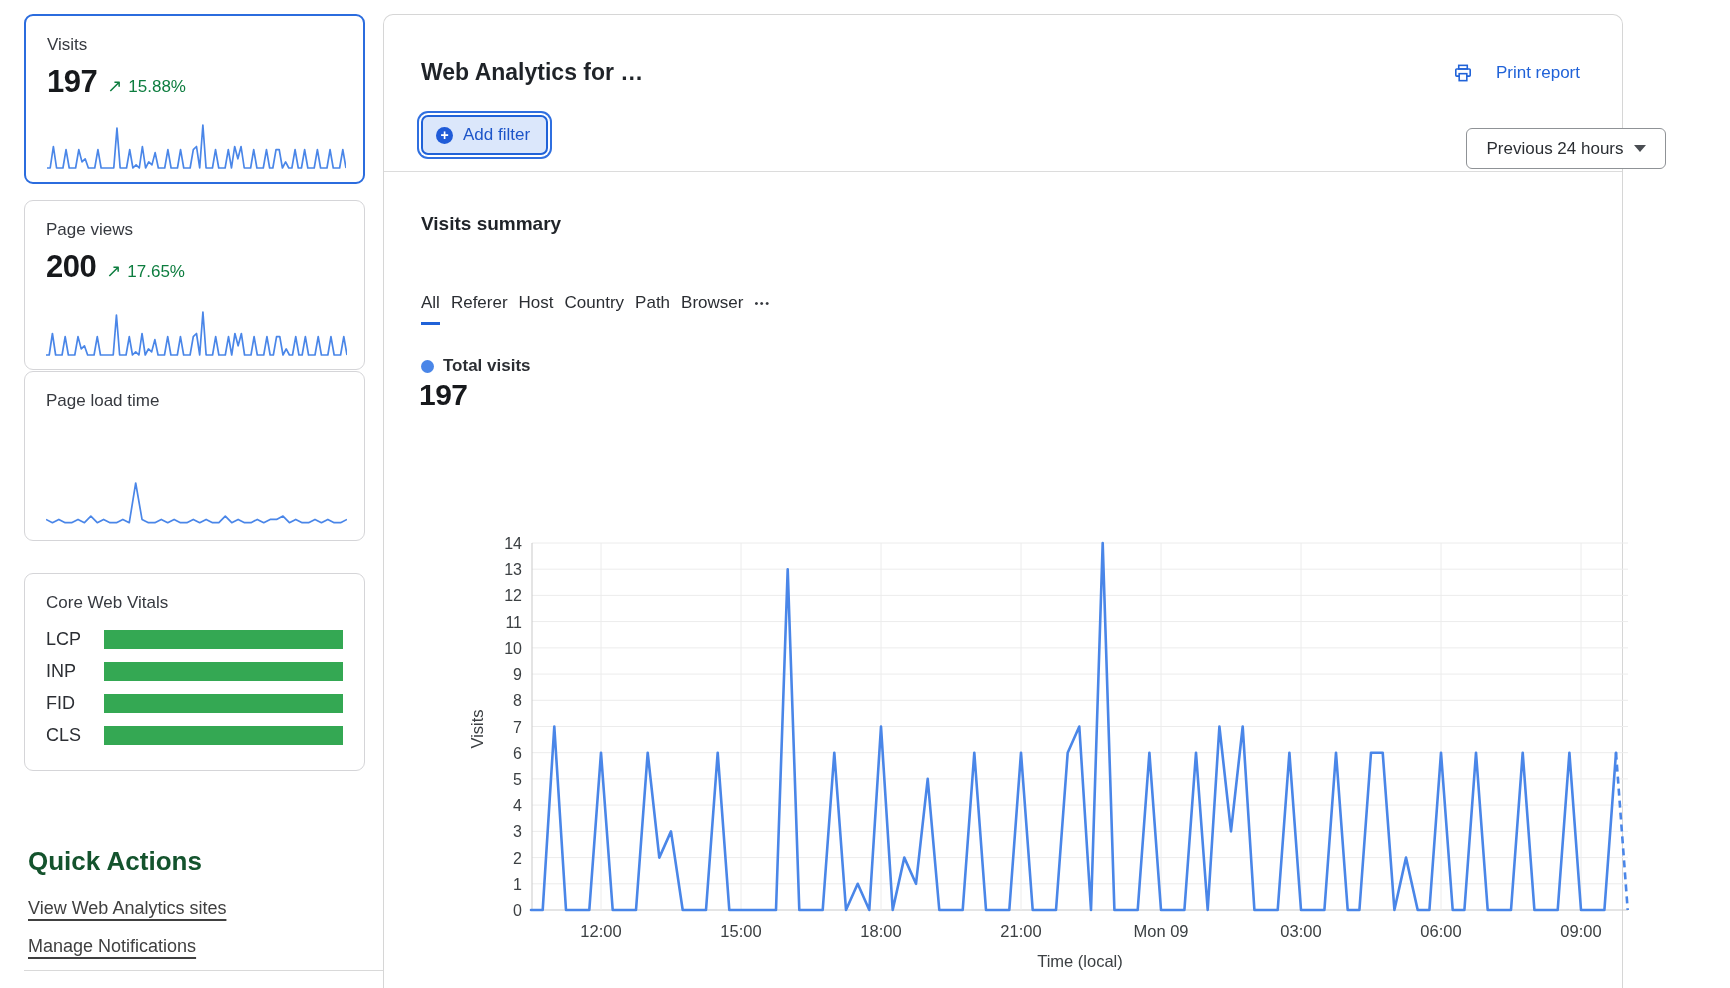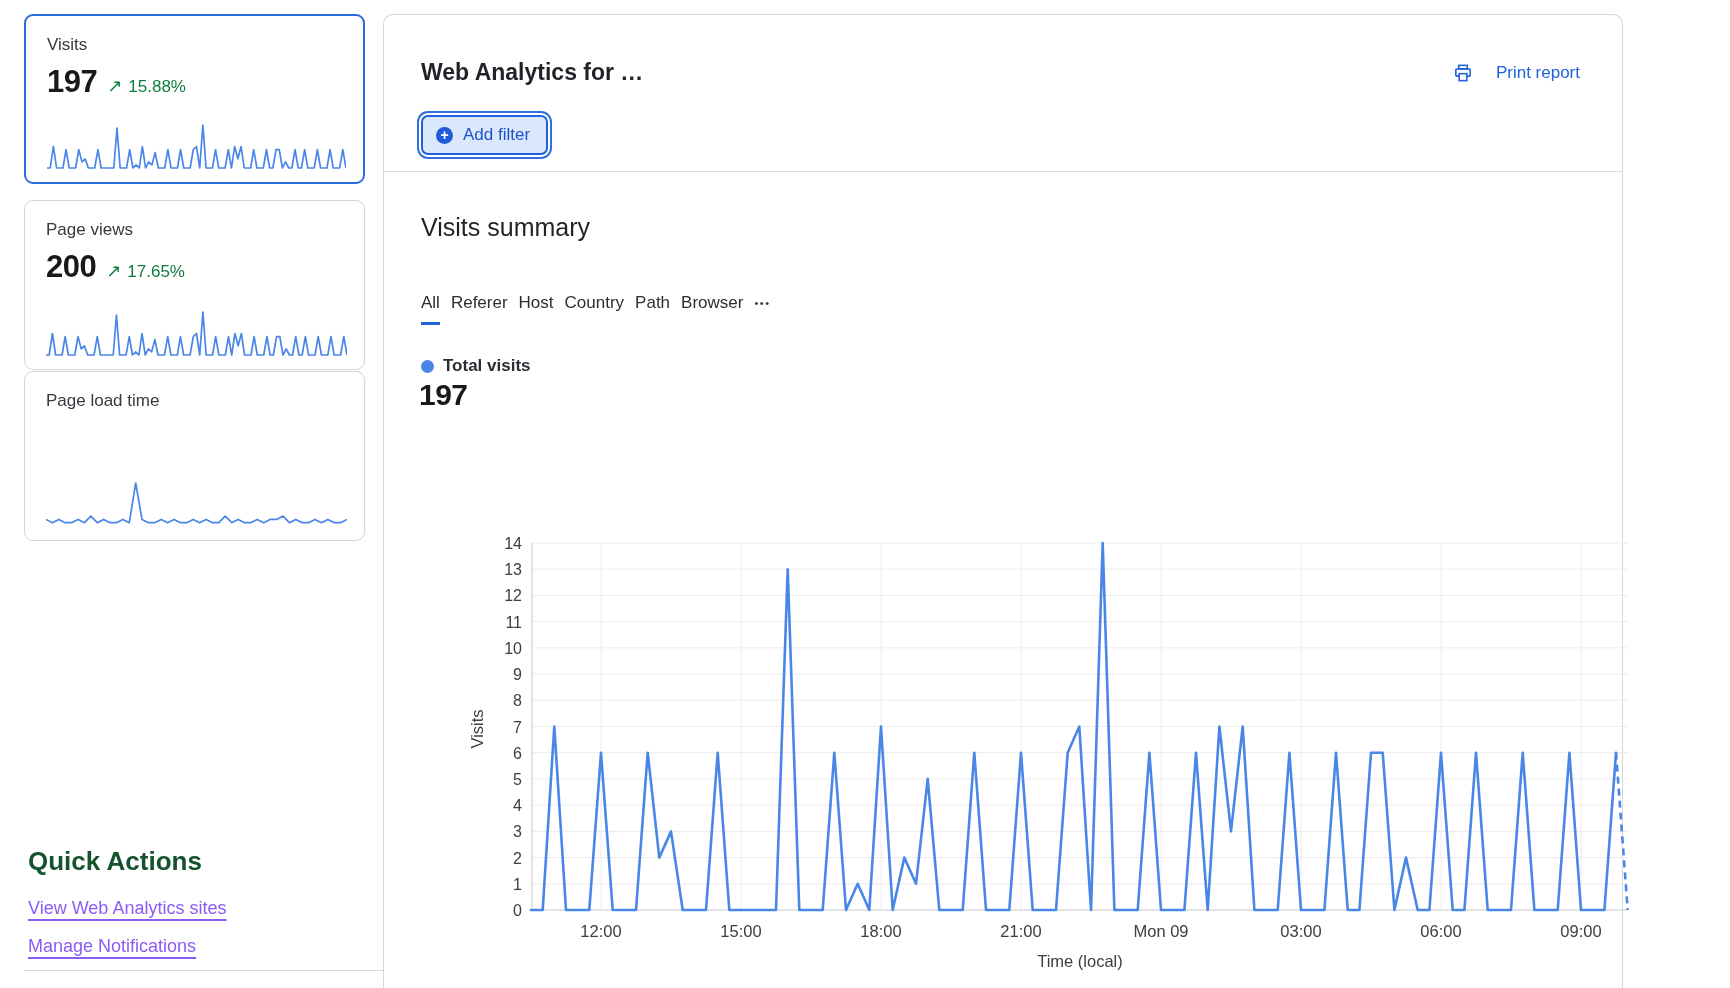--- a/index.html
+++ b/index.html
@@ -20,21 +20,21 @@
   .spark { position:absolute; left:21px; right:17px; bottom:12px; height:48px; }
   .spark svg { width:100%; height:100%; display:block; }
 
   .card.cwv { top:559px; height:198px; }
   .cwv-rows { margin-top:16px; }
   .cwv-row { display:flex; align-items:center; margin-bottom:11px; }
   .cwv-label { width:58px; font-size:18px; color:#2b2e33; }
   .cwv-bar { flex:1; height:19px; background:#34a853; }
 
   .qa-title { position:absolute; left:4px; top:832px; font-size:26px; font-weight:700; color:#14532d; }
-  .qa-link { position:absolute; left:4px; font-size:18px; color:#8b5cf6; text-decoration:underline;
+  .qa-link { position:absolute; left:4px; font-size:18px; color:#404040; text-decoration:underline;
              text-decoration-thickness:2px; text-underline-offset:5px; cursor:pointer; }
   .qa-link.l1 { top:884px; }
   .qa-link.l2 { top:922px; }
   .left-divider { position:absolute; left:0; top:956px; width:370px; height:1px; background:#d9d9d9; }
 
   
   .panel { position:absolute; left:383px; top:14px; width:1240px; height:975px; background:#fff;
            border:1px solid #d6d6d6; border-bottom:none; border-radius:10px 10px 0 0; }
   .panel-title { position:absolute; left:37px; top:44px; font-size:23px; font-weight:700; color:#1f2328; }
   .print-link { position:absolute; right:42px; top:48px; display:flex; align-items:center; gap:24px;
@@ -50,21 +50,21 @@
                display:flex; align-items:center; justify-content:center; font-size:14px;
                font-weight:700; line-height:1; }
   .range-select { position:absolute; left:1082px; top:113px; width:200px; height:41px;
                   border:1px solid #8f9296; border-radius:6px; background:#fff; display:flex;
                   align-items:center; justify-content:center; gap:10px; font-size:17px;
                   color:#2b2e33; cursor:pointer; }
   .caret-down { width:0; height:0; border-left:6px solid transparent; border-right:6px solid transparent;
                 border-top:7px solid #4a4d52; display:inline-block; }
   .panel-divider { position:absolute; left:0; top:156px; width:100%; height:1px; background:#dcdcdc; }
 
-  .section-title { position:absolute; left:37px; top:198px; font-size:25px; font-weight:400; color:#1f2328; }
+  .section-title { position:absolute; left:37px; top:198px; font-size:19px; font-weight:700; color:#1f2328; }
   .section-desc { position:absolute; left:37px; top:233px; font-size:17px; color:#36393f; width:1120px; }
 
   .tabs { position:absolute; left:37px; top:278px; display:flex; align-items:flex-end; gap:11px; }
   .tab { font-size:17px; color:#2b2e33; padding-bottom:12px; cursor:pointer; }
   .tab.active { border-bottom:3px solid #2062d8; padding-bottom:9px; }
   .tab-more { font-size:11px; letter-spacing:1.5px; color:#36393f; padding-bottom:16px; cursor:pointer; }
 
   .legend { position:absolute; left:37px; top:341px; display:flex; align-items:center; gap:9px;font-weight:bold; }
   .legend-dot { width:13px; height:13px; border-radius:50%; background:#4a86e8; }
   .legend-label { font-size:17px; color:#2b2e33; }
@@ -114,20 +114,41 @@
 
     <div class="card" style="top:357px;">
       <div class="card-title">Page load time</div>
       <div class="spark">
           <svg preserveAspectRatio="none" viewBox="0 0 300 48">
             <polyline points="0.0,39.4 6.4,42.7 12.8,39.4 19.1,42.7 25.5,42.7 31.9,39.4 38.3,42.7 44.7,36.1 51.1,42.7 57.4,39.4 63.8,42.7 70.2,42.7 76.6,39.4 83.0,42.7 89.4,3.0 95.7,39.4 102.1,42.7 108.5,42.7 114.9,39.4 121.3,42.7 127.7,39.4 134.0,42.7 140.4,42.7 146.8,39.4 153.2,42.7 159.6,39.4 166.0,42.7 172.3,42.7 178.7,36.1 185.1,42.7 191.5,39.4 197.9,42.7 204.3,42.7 210.6,39.4 217.0,42.7 223.4,39.4 229.8,39.4 236.2,36.1 242.6,42.7 248.9,39.4 255.3,42.7 261.7,42.7 268.1,39.4 274.5,42.7 280.9,39.4 287.2,42.7 293.6,42.7 300.0,39.4" fill="none" stroke="#4a86e8" stroke-width="1.7" vector-effect="non-scaling-stroke" stroke-linejoin="round"></polyline>
           </svg>
         </div>
     </div>
 
+    <div class="card cwv">
+      <div class="card-title">Core Web Vitals</div>
+      <div class="cwv-rows">
+        <div class="cwv-row">
+          <span class="cwv-label">LCP</span>
+          <span class="cwv-bar"></span>
+        </div>
+        <div class="cwv-row">
+          <span class="cwv-label">INP</span>
+          <span class="cwv-bar"></span>
+        </div>
+        <div class="cwv-row">
+          <span class="cwv-label">FID</span>
+          <span class="cwv-bar"></span>
+        </div>
+        <div class="cwv-row">
+          <span class="cwv-label">CLS</span>
+          <span class="cwv-bar"></span>
+        </div>
+      </div>
+    </div>
 
     <div class="qa-title">Quick Actions</div>
     <a class="qa-link l1">View Web Analytics sites</a>
     <a class="qa-link l2">Manage Notifications</a>
     <div class="left-divider"></div>
   </div>
 
   <div class="panel">
 
     <div class="panel-title">Web Analytics for …</div>
@@ -143,20 +164,24 @@
       <span>Print report</span>
     </div>
 
     <div class="add-filter-wrap">
       <button class="add-filter">
         <span class="plus-icon">+</span>
         <span>Add filter</span>
       </button>
     </div>
 
+    <div class="range-select">
+      <span>Previous 24 hours</span>
+      <span class="caret-down"></span>
+    </div>
 
     <div class="panel-divider"></div>
 
     <div class="section-title">Visits summary</div>
 
     <div class="tabs">
       <span class="tab active">All</span>
       <span class="tab">Referer</span>
       <span class="tab">Host</span>
       <span class="tab">Country</span>

